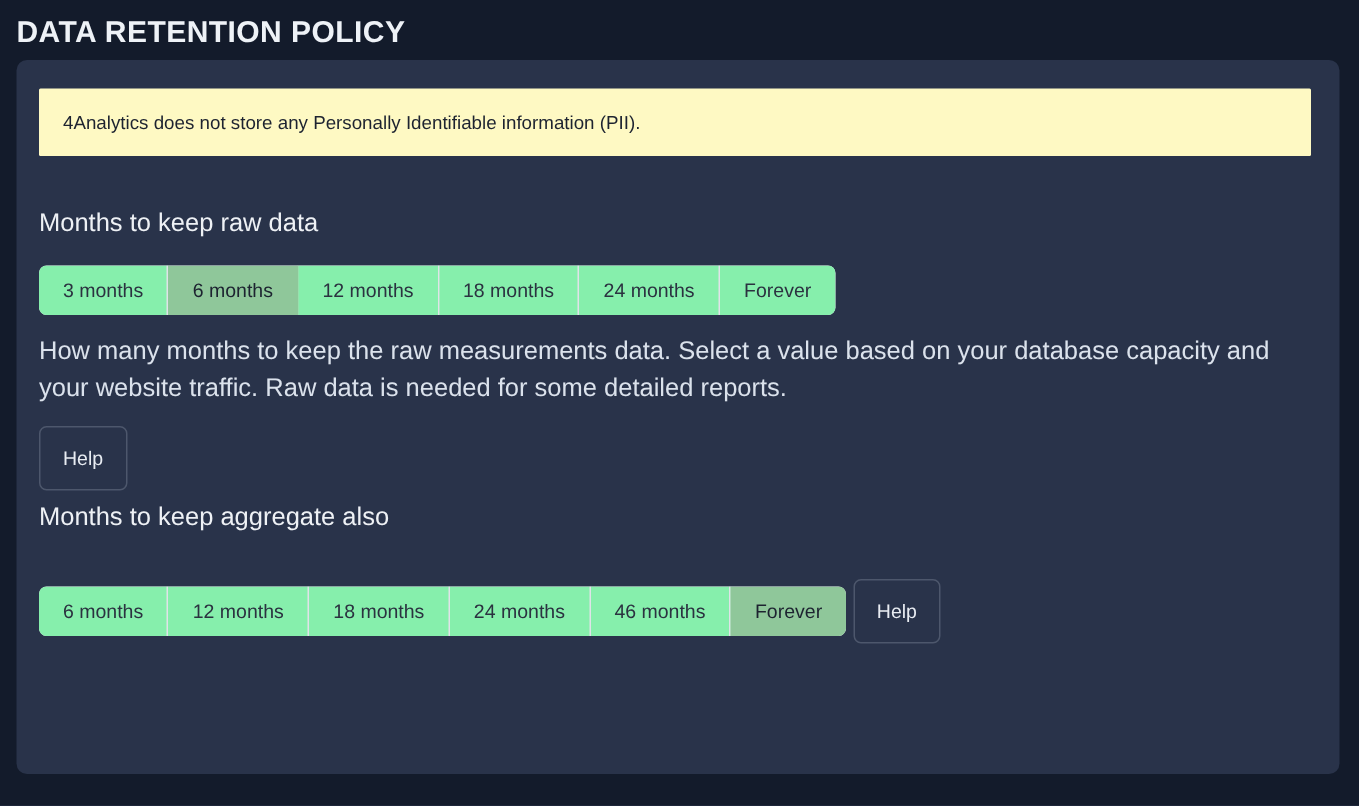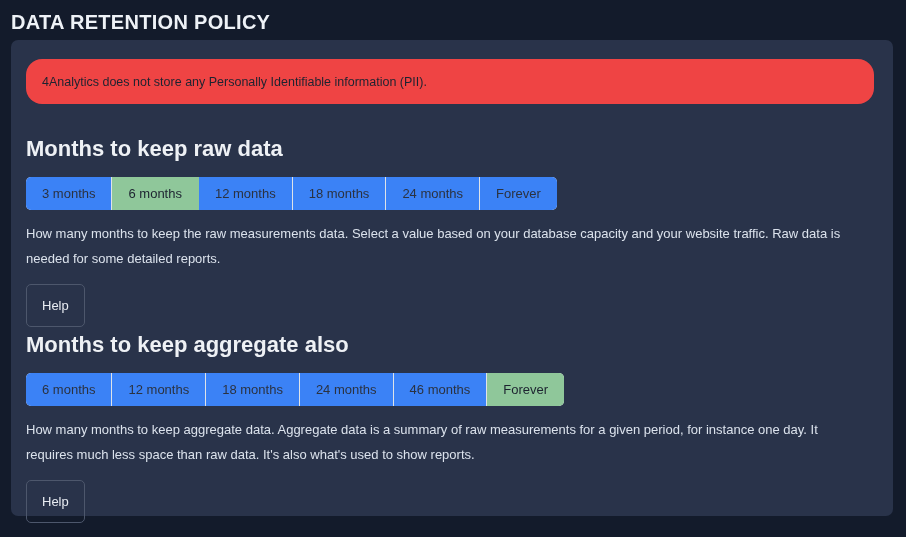--- a/index.html
+++ b/index.html
@@ -33,78 +33,78 @@
     border-radius: 7px;
     box-sizing: border-box;
     padding: 0;
   }
   .alert {
     position: absolute;
     left: 15px;
     top: 19px;
     width: 848px;
     height: 45px;
-    background: #ef4444;
-    border-radius: 16px;
+    background: #fef9c3;
+    border-radius: 1px;
     box-sizing: border-box;
     display: flex;
     align-items: center;
   }
   .alert-text {
     font-size: 12.5px;
     color: #1d2330;
     padding-left: 16px;
     line-height: 16px;
   }
   .section {
     position: absolute;
     left: 15px;
     width: 850px;
   }
   .section-1 { top: 98px; }
   .section-2 { top: 294px; }
   .section-heading {
-    font-size: 22px;
-    font-weight: bold;
+    font-size: 17px;
+    font-weight: normal;
     color: #eef1f5;
     margin: 0 0 17px 0;
     line-height: 22px;
   }
   .btn-group {
     display: inline-flex;
     background: #f1f3f5;
     border-radius: 5px;
     overflow: hidden;
     height: 33px;
   }
   .btn-group .opt {
     font-size: 13px;
     color: #2b3240;
-    background: #3b82f6;
+    background: #86efac;
     border: none;
     border-right: 1px solid #dfe3e8;
     padding: 0 16px;
     height: 33px;
     line-height: 33px;
     cursor: pointer;
     font-family: "Liberation Sans", sans-serif;
     white-space: nowrap;
     box-sizing: border-box;
   }
   .btn-group .opt:last-child {
     border-right: none;
     text-align: right;
   }
   .btn-group .opt.active {
     background: #8fc79a;
     color: #1d2330;
     border-right-color: #8fc79a;
   }
   .desc {
-    font-size: 13px;
+    font-size: 17px;
     color: #dbe2ec;
     line-height: 25px;
     margin: 11px 0 0 0;
     max-width: 840px;
   }
   .help-btn {
     margin-top: 13px;
     display: inline-block;
     font-size: 13px;
     color: #e8ecf2;
@@ -145,17 +145,16 @@
   <div class="section section-2">
     <h2 class="section-heading">Months to keep aggregate also</h2>
     <div class="btn-group">
       <button class="opt">6 months</button>
       <button class="opt">12 months</button>
       <button class="opt">18 months</button>
       <button class="opt">24 months</button>
       <button class="opt">46 months</button>
       <button class="opt active">Forever</button>
     </div>
-    <p class="desc">How many months to keep aggregate data. Aggregate data is a summary of raw measurements for a given period, for instance one day. It requires much less space than raw data. It's also what's used to show reports.</p>
     <button class="help-btn">Help</button>
   </div>
 
 </div>
 
 </body></html>

